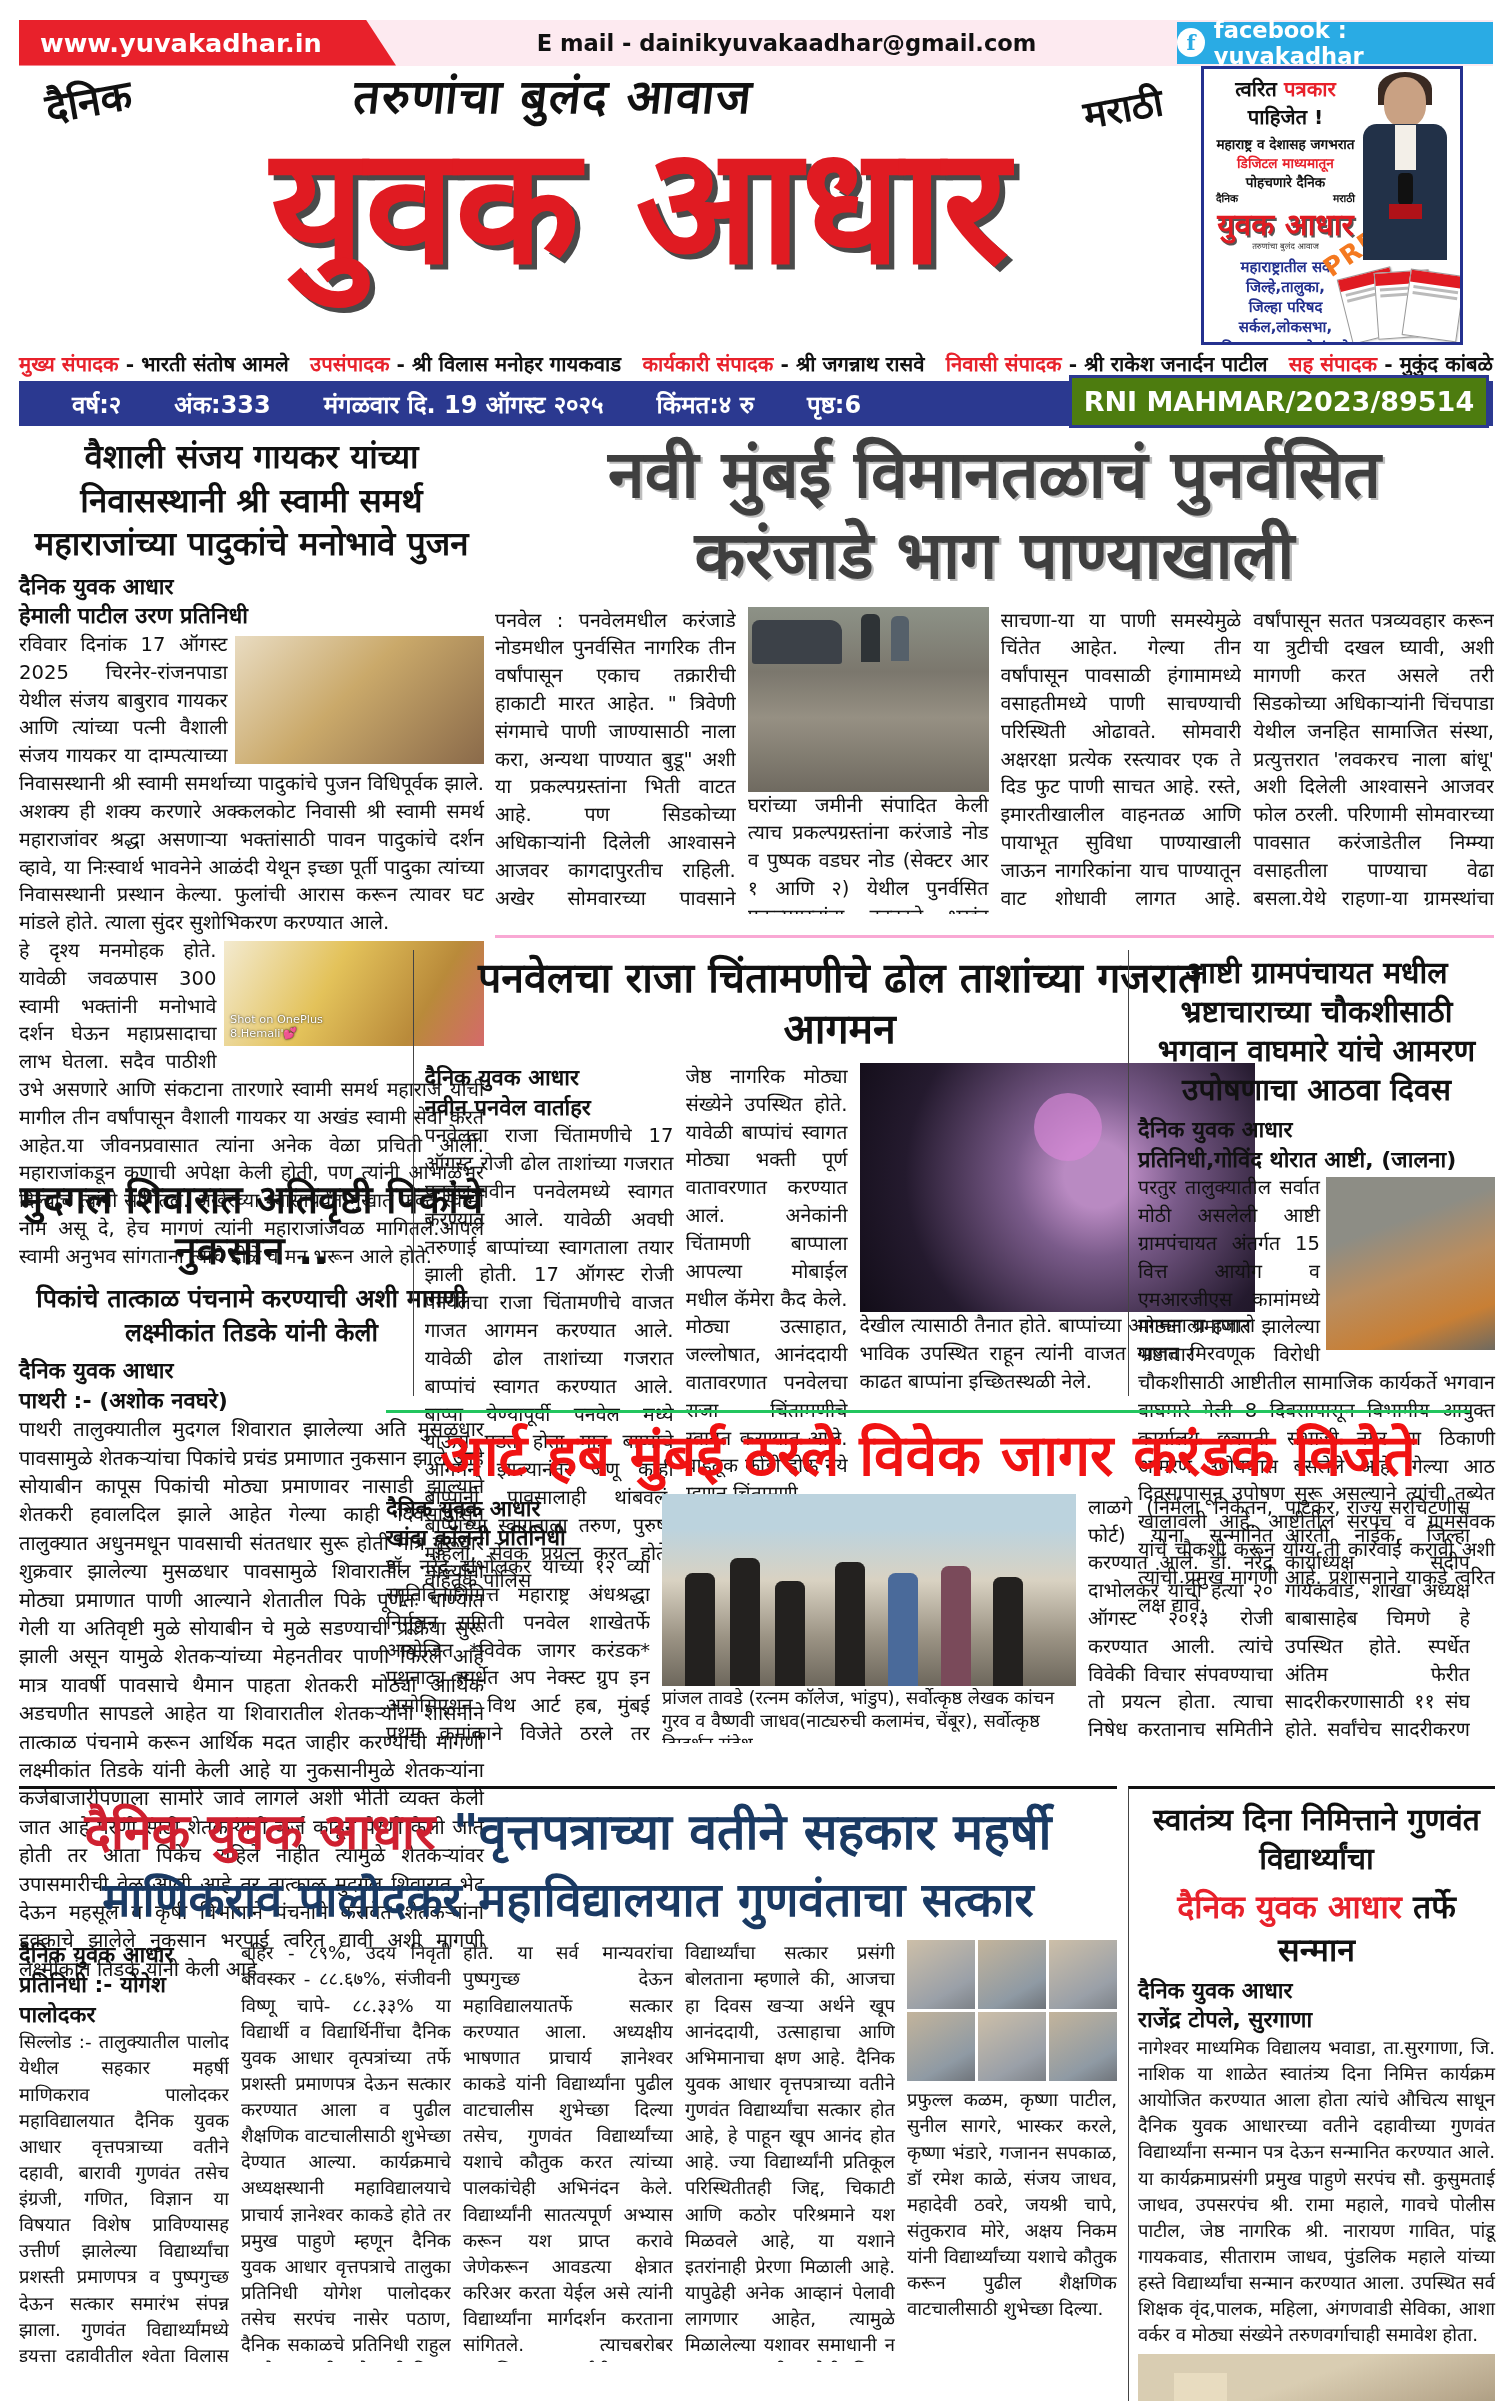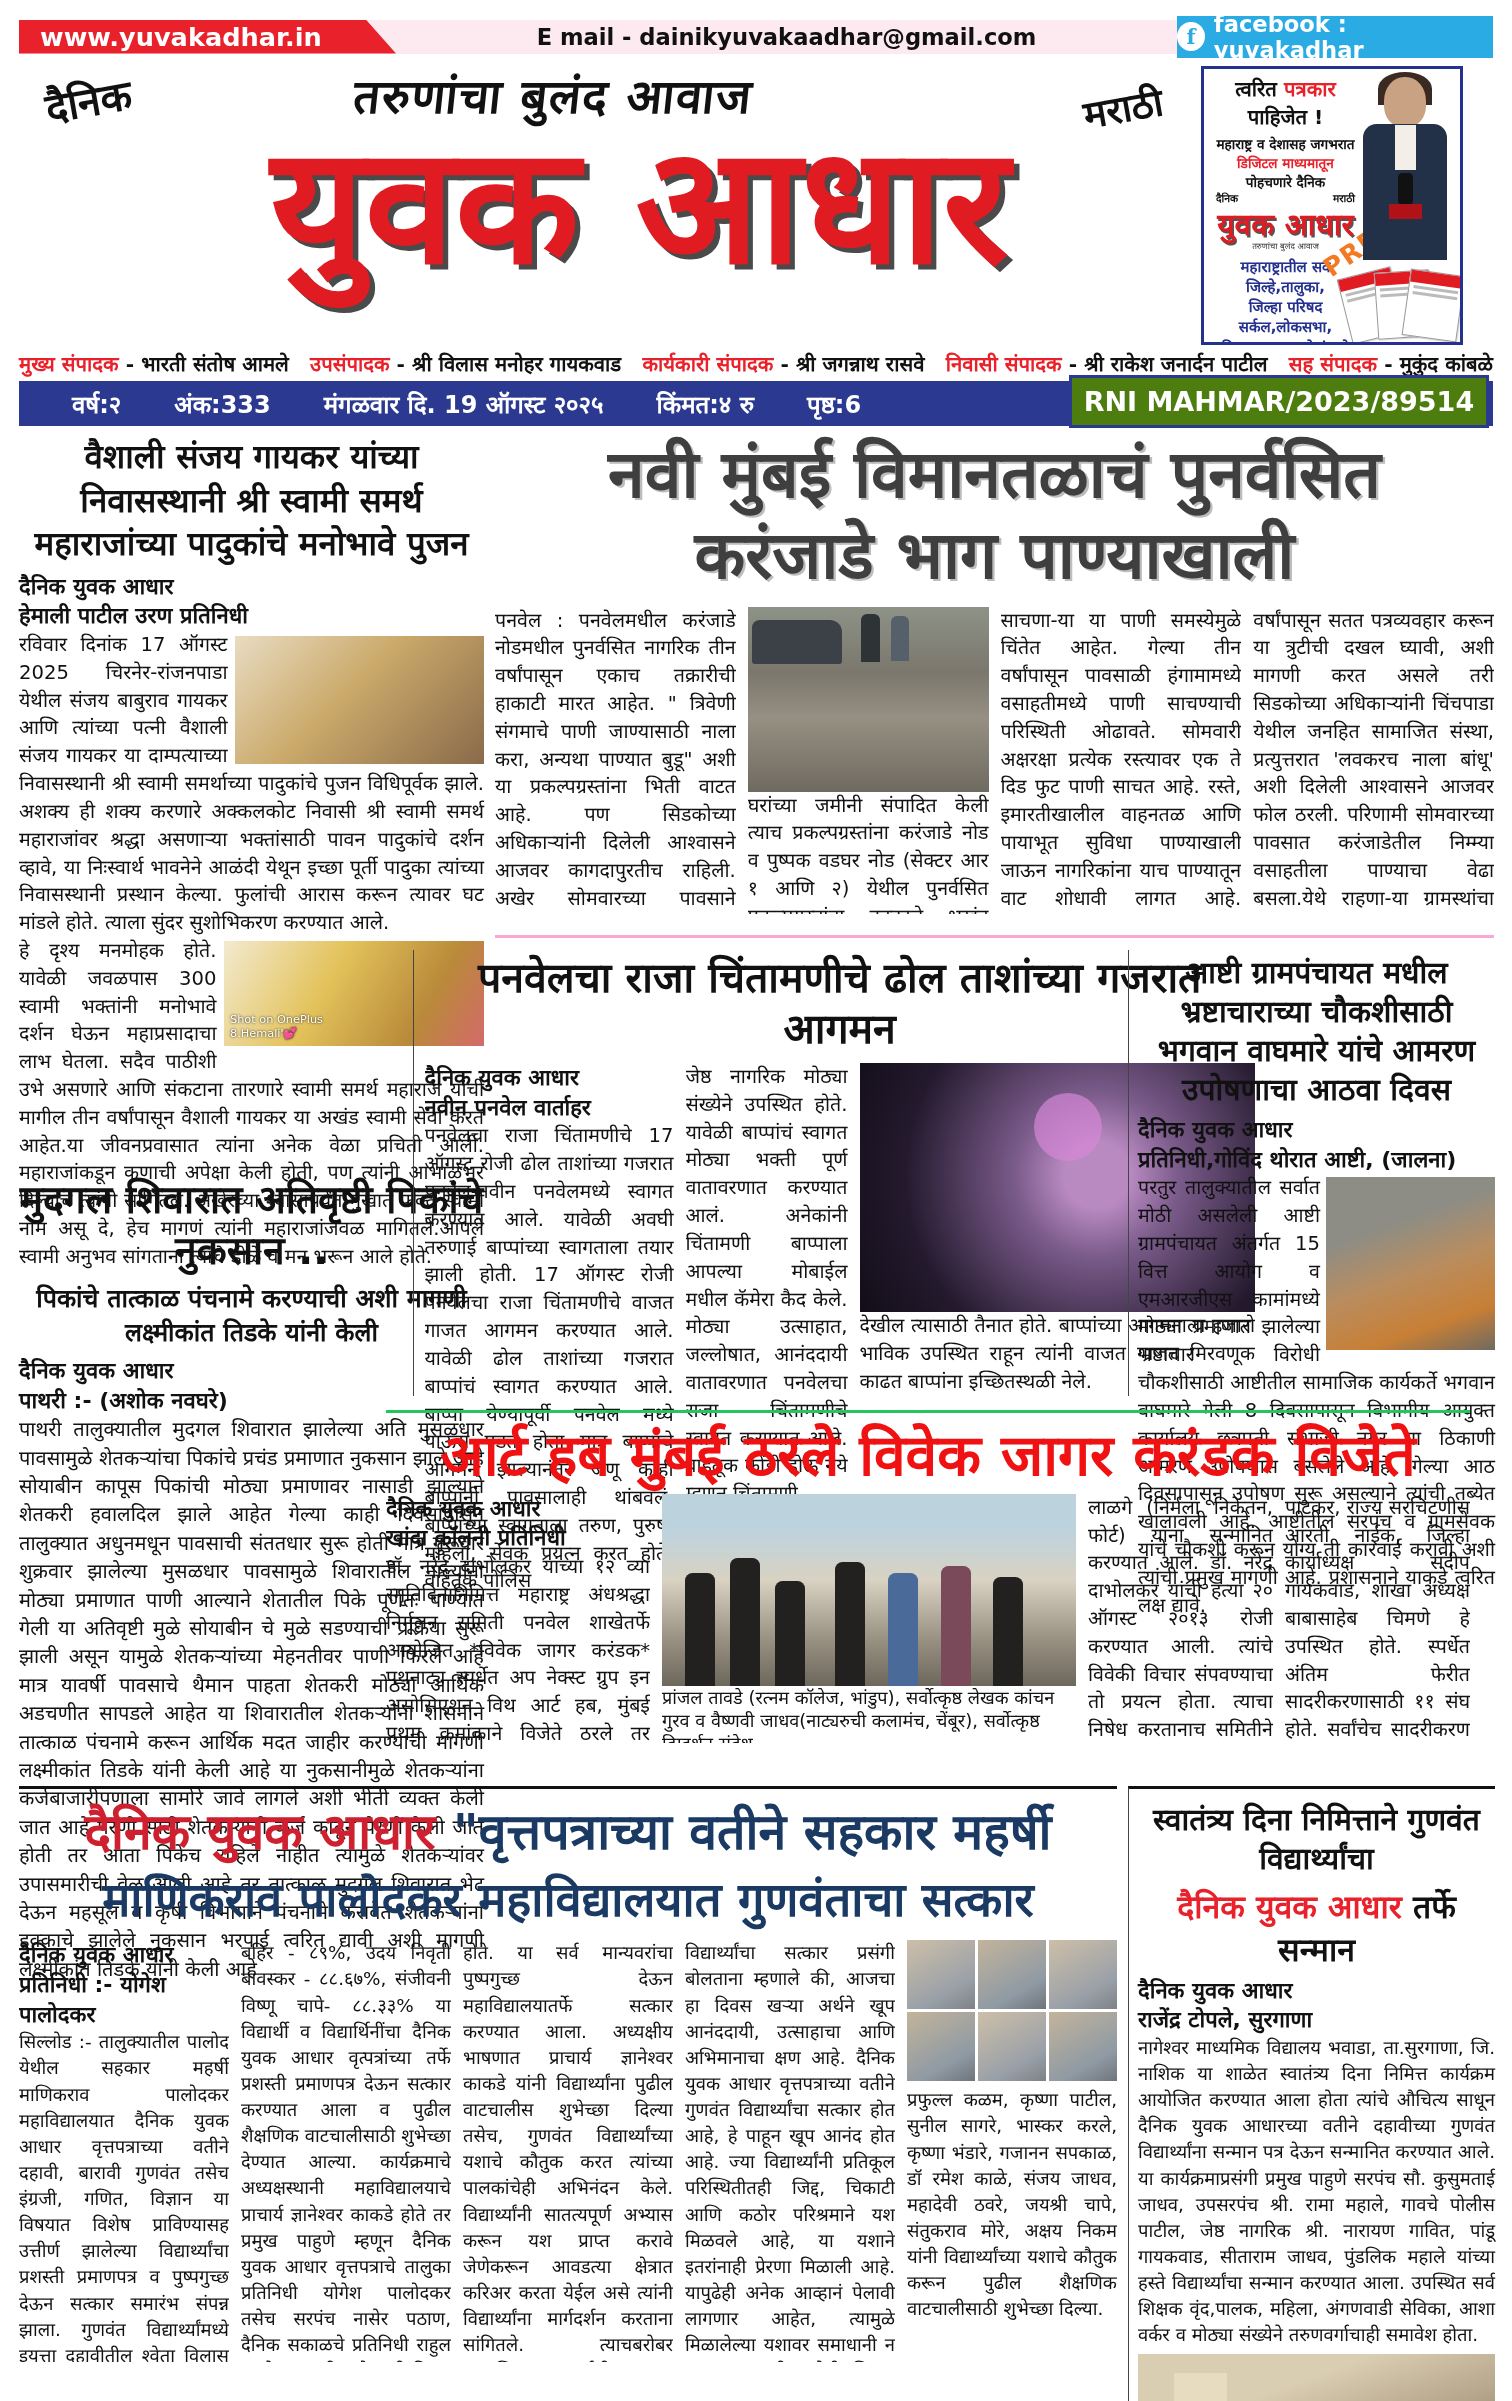--- a/index.html
+++ b/index.html
@@ -1,20 +1,20 @@
 <!DOCTYPE html>
 <html style="font-size:12px"><head>
 <meta charset="utf-8">
 <style>
   html,body{margin:0;padding:0;background:#888;}
   .page{position:relative;width:1512px;height:2401px;background:#ffffff;margin:0 auto;
         font-family:"DejaVu Sans",sans-serif;color:#111;overflow:hidden;}
   .abs{position:absolute;}
   
-  .topbar{top:19.6px;left:19px;width:1474px;height:34px;background:#fdeaf0;display:flex;align-items:center;}
+  .topbar{top:19.6px;left:19px;width:1474px;height:46px;background:#fdeaf0;display:flex;align-items:center;}
   .site{height:100%;width:377px;background:#e8212b;clip-path:polygon(0 0,92% 0,100% 100%,0 100%);
         display:flex;align-items:center;color:#fff;font-size:25.6px;font-weight:bold;padding-left:21px;box-sizing:border-box;}
   .email{flex:1;text-align:center;font-size:22.6px;font-weight:bold;color:#111;}
   .fb{width:316px;height:42px;background:#2aabe4;color:#fff;display:flex;align-items:center;justify-content:center;
       font-size:22.6px;font-weight:bold;gap:9px;}
   .fbicon{width:29px;height:29px;border-radius:50%;background:#fff;color:#2aabe4;display:flex;align-items:center;justify-content:center;
       font-size:21px;font-weight:bold;font-family:"DejaVu Serif",serif;}
   
   .m-daily{top:72px;left:45px;font-size:41px;font-weight:bold;transform:rotate(-10deg);}
   .m-tagline{top:63px;left:354px;width:512px;font-size:47px;font-weight:bold;transform:skewX(-6deg);letter-spacing:1.5px;}

